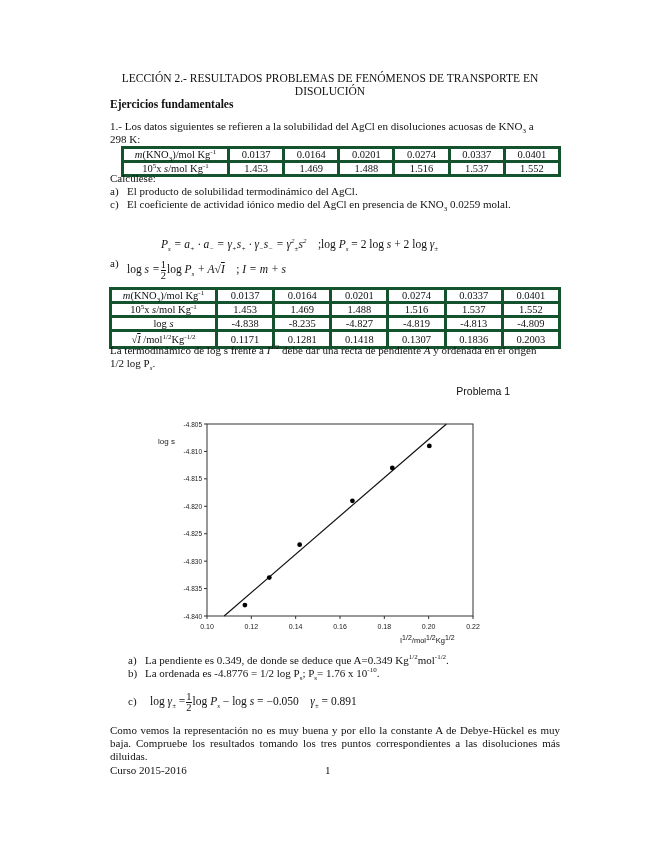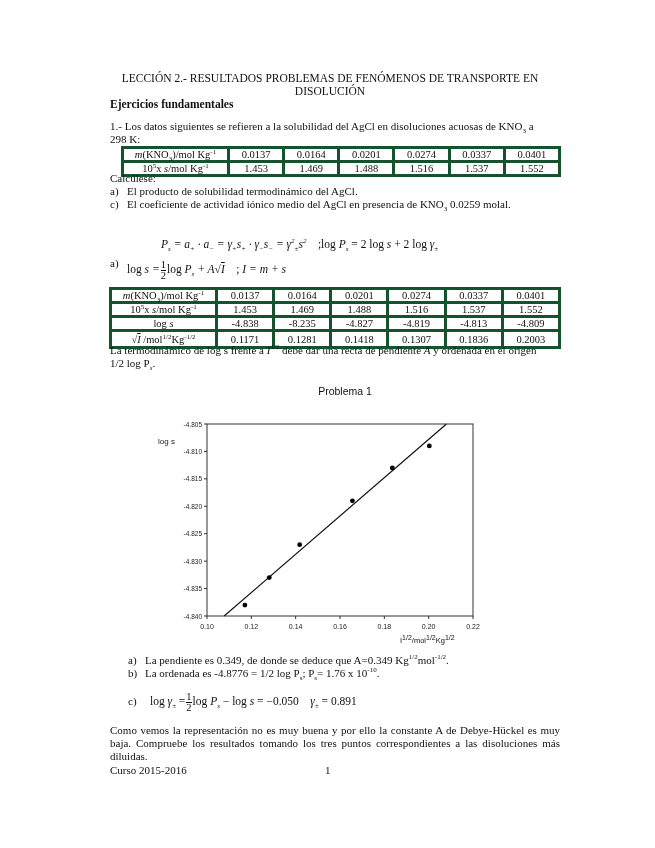--- a/index.html
+++ b/index.html
@@ -112,21 +112,21 @@
     <td>0.2003</td>
   </tr>
 </tbody>
   </table>
 
 <div class="abs para" style="left:110px; top:344px; width:450px;">
   <span>La termodinámico de log s frente a </span><i>I</i><sup>1/2</sup><span> debe dar una recta de pendiente </span><i>A</i><span> y ordenada en el origen</span><br>
   <span>1/2 log P</span><sub style="font-style:italic;">s</sub><span>.</span>
 </div>
 
-<div class="abs chart-text" style="left:150px; top:385px; width:360px; text-align:center; font-size:10.5px; padding-left:30px; box-sizing:border-box;">Problema 1</div>
+<div class="abs chart-text" style="left:150px; top:385px; width:360px; text-align:right; font-size:10.5px; padding-left:30px; box-sizing:border-box;">Problema 1</div>
 
 <svg class="abs" style="left:150px; top:410px;" width="350" height="240" xmlns="http://www.w3.org/2000/svg">
 
   <rect x="57" y="14" width="266" height="192" fill="none" stroke="#333" stroke-width="1"></rect>
   <g id="yticks">
       <line x1="54" x2="57" y1="14" y2="14" stroke="#333" stroke-width="1"></line>
       <text x="52" y="16.5" text-anchor="end" font-size="6.5" font-family="Liberation Sans, sans-serif" fill="#222">-4.805</text>
       <line x1="54" x2="57" y1="41.428571428570734" y2="41.428571428570734" stroke="#333" stroke-width="1"></line>
       <text x="52" y="43.928571428570734" text-anchor="end" font-size="6.5" font-family="Liberation Sans, sans-serif" fill="#222">-4.810</text>
       <line x1="54" x2="57" y1="68.85714285714633" y2="68.85714285714633" stroke="#333" stroke-width="1"></line>

